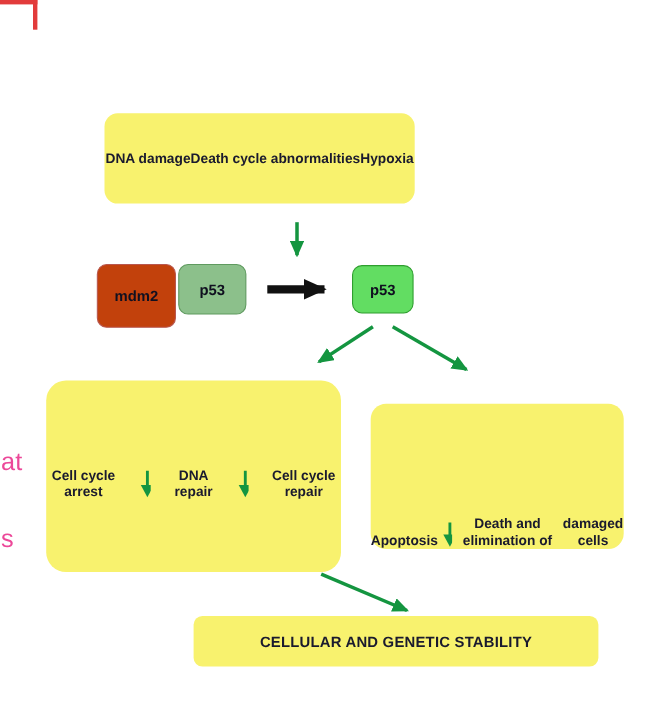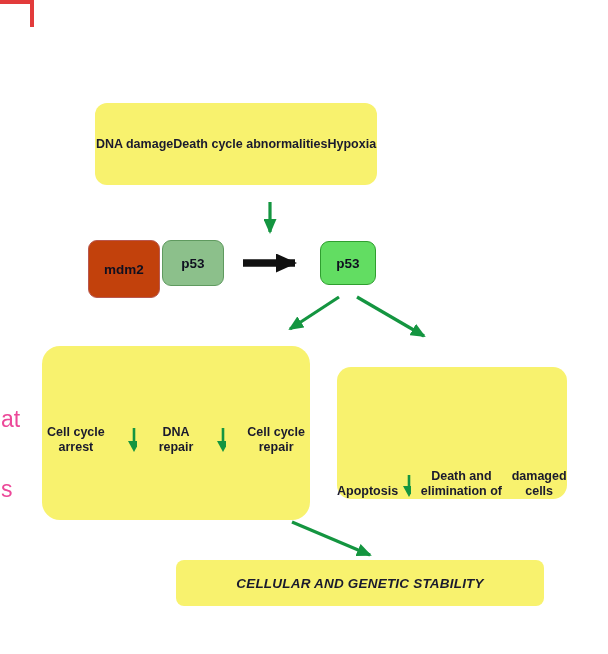--- a/index.html
+++ b/index.html
@@ -32,21 +32,21 @@
             background:#8cc08b;border:1px solid #5f9a5f;}
   .p53-active-box{left:320px;top:241px;width:56px;height:44px;border-radius:9px;
             background:#62dd62;border:1px solid #2f9e2f;}
   .gene-lbl{font-weight:bold;color:#101020;font-size:13.5px;}
 
   .left-box{left:42px;top:346px;width:268px;height:174px;border-radius:18px;
             justify-content:flex-start;padding-top:13px;gap:16px;}
   .right-box{left:337px;top:367px;width:230px;height:132px;border-radius:14px;
             justify-content:flex-start;padding-top:12px;gap:3px;align-items:flex-end;}
   .bottom-box{left:176px;top:560px;width:368px;height:46px;border-radius:8px;}
-  .bottom-box .lbl{font-size:13.5px;letter-spacing:.2px;font-style:italic;}
+  .bottom-box .lbl{font-size:13.5px;letter-spacing:.2px;}
 
   .mini-arrow{display:block;margin:1px auto;}
   .arrow-layer{position:absolute;left:0;top:0;width:608px;height:654px;pointer-events:none;}
 </style>
 </head>
 <body>
 
 <div class="canvas">
 
   <div class="crop-h"></div>

